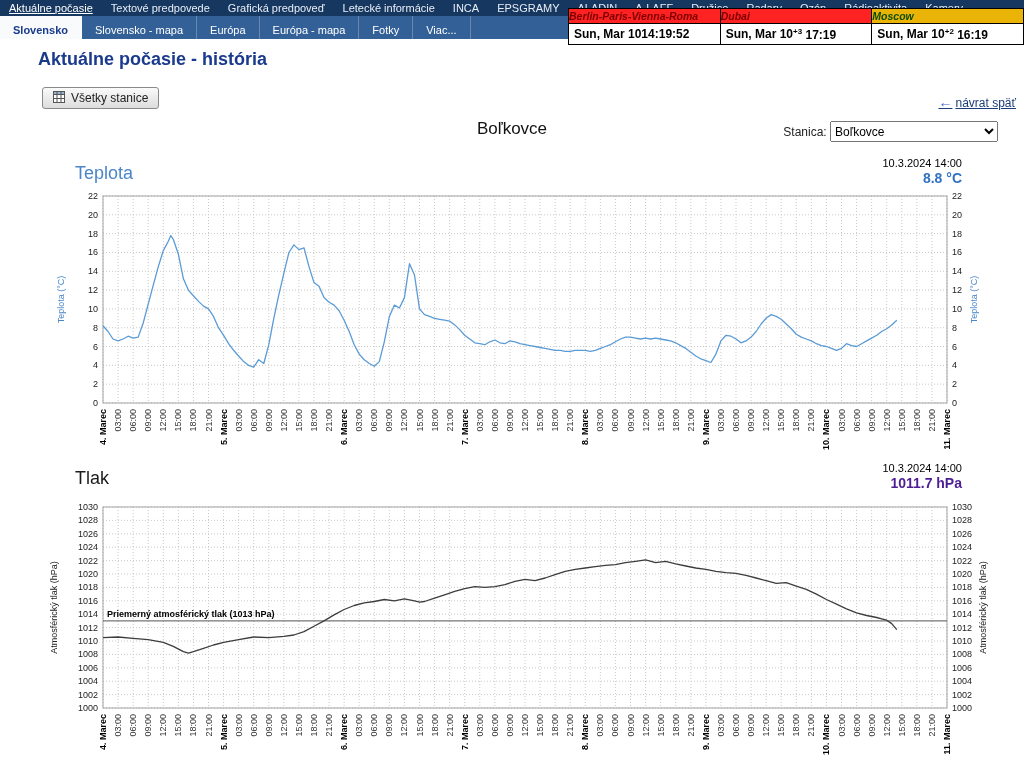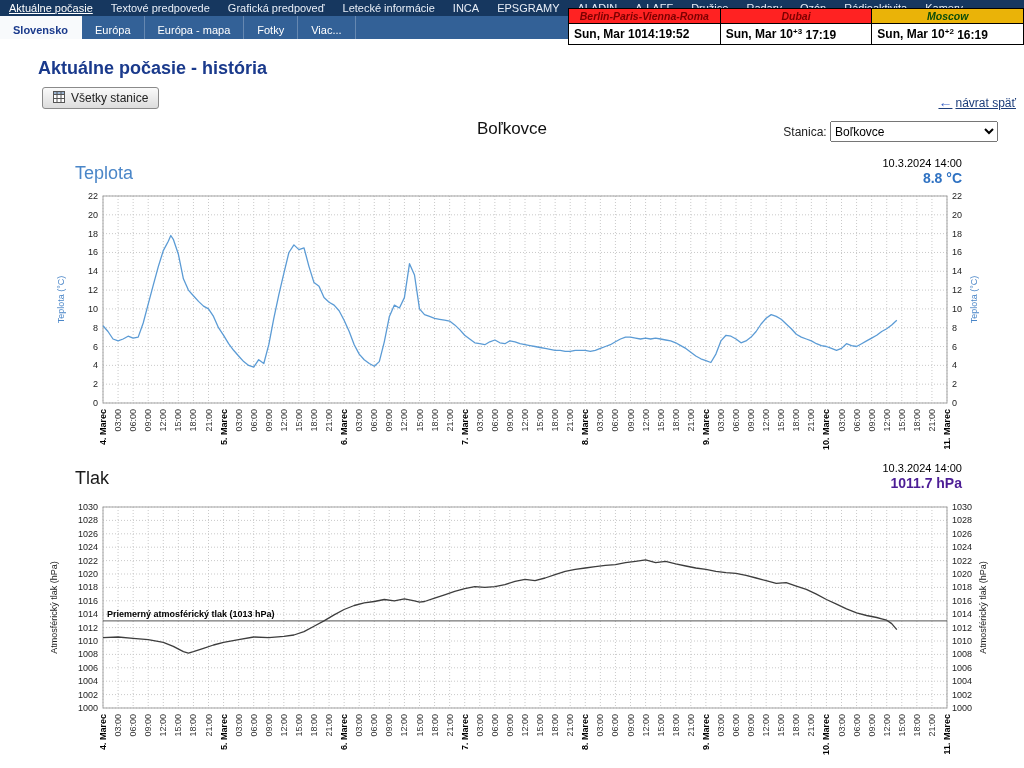--- a/index.html
+++ b/index.html
@@ -14,29 +14,29 @@
   .subnav{position:absolute;top:16px;left:0;width:1024px;height:23px;background:#336197;
     display:flex;align-items:stretch;z-index:1;}
   .tab2{color:#fff;font-size:11px;line-height:29px;padding:0 13px;cursor:pointer;
     border-right:1px solid rgba(255,255,255,0.25);}
   .tab2.active{background:#f8fafc;color:#1a3a8c;font-weight:bold;}
 
   
   .clocks{position:absolute;top:8px;left:568px;width:456px;height:37px;display:flex;z-index:5;}
   .clock-box{flex:1;border:1px solid #000;margin-left:-1px;display:flex;flex-direction:column;}
   .clock-box:first-child{margin-left:0;}
-  .clock-header{height:14px;line-height:14px;text-align:center;font-size:10.5px;font-weight:bold;
+  .clock-header{height:14px;line-height:14px;text-align:left;font-size:10.5px;font-weight:bold;
     font-style:italic;white-space:nowrap;overflow:hidden;}
   .clock-time-row{flex:1;background:#fff;display:flex;justify-content:flex-start;
     align-items:center;padding:0 5px;font-size:12px;font-weight:bold;border-top:1px solid #000;color:#000;}
   .clock-time-row sup{font-size:8px;}
 
   
   .content{position:absolute;top:45px;left:0;width:1024px;height:723px;background:#fff;}
-  .page-title{position:absolute;left:38px;top:13px;margin:0;font-size:18px;font-weight:bold;color:#1a3a8c;}
+  .page-title{position:absolute;left:38px;top:4px;margin:0;font-size:18px;font-weight:bold;color:#1a3a8c;}
   .stations-btn{position:absolute;left:42px;top:42px;display:inline-flex;align-items:flex-start;gap:6px;
     font-family:"Liberation Sans",sans-serif;font-size:12px;color:#222;padding:3px 10px;
     background:linear-gradient(#fafafa,#dcdcdc);border:1px solid #8a8a8a;border-radius:3px;cursor:pointer;}
   .back{position:absolute;right:8px;top:49px;font-size:12px;color:#1c3d7a;cursor:pointer;text-decoration:underline;}
   .back .arrow{color:#3a62c8;font-weight:bold;font-size:14px;margin-right:3px;}
   .station-heading{position:absolute;top:74px;left:0;width:100%;text-align:center;font-size:17px;color:#111;}
   .station-select-wrap{position:absolute;top:76px;right:26px;font-size:12px;color:#222;}
   .station-select-wrap select{width:168px;height:21px;font-size:12px;font-family:"Liberation Sans",sans-serif;}
 
   .chart-title{position:absolute;left:75px;font-size:18px;}
@@ -78,20 +78,21 @@
       <span class="tab1">ALADIN</span>
       <span class="tab1">A-LAFF</span>
       <span class="tab1">Družice</span>
       <span class="tab1">Radary</span>
       <span class="tab1">Ozón</span>
       <span class="tab1">Rádioaktivita</span>
       <span class="tab1">Kamery</span>
     </div>
   <div class="subnav">
       <span class="tab2 active">Slovensko</span>
+      <span class="tab2">Slovensko - mapa</span>
       <span class="tab2">Európa</span>
       <span class="tab2">Európa - mapa</span>
       <span class="tab2">Fotky</span>
       <span class="tab2">Viac...</span>
     </div>
   <div class="clocks">
       <div class="clock-box">
         <div class="clock-header" style="background: rgb(255, 34, 34); color: rgb(125, 0, 0);">Berlin-Paris-Vienna-Roma</div>
         <div class="clock-time-row">
           <span>Sun, Mar 10</span>

